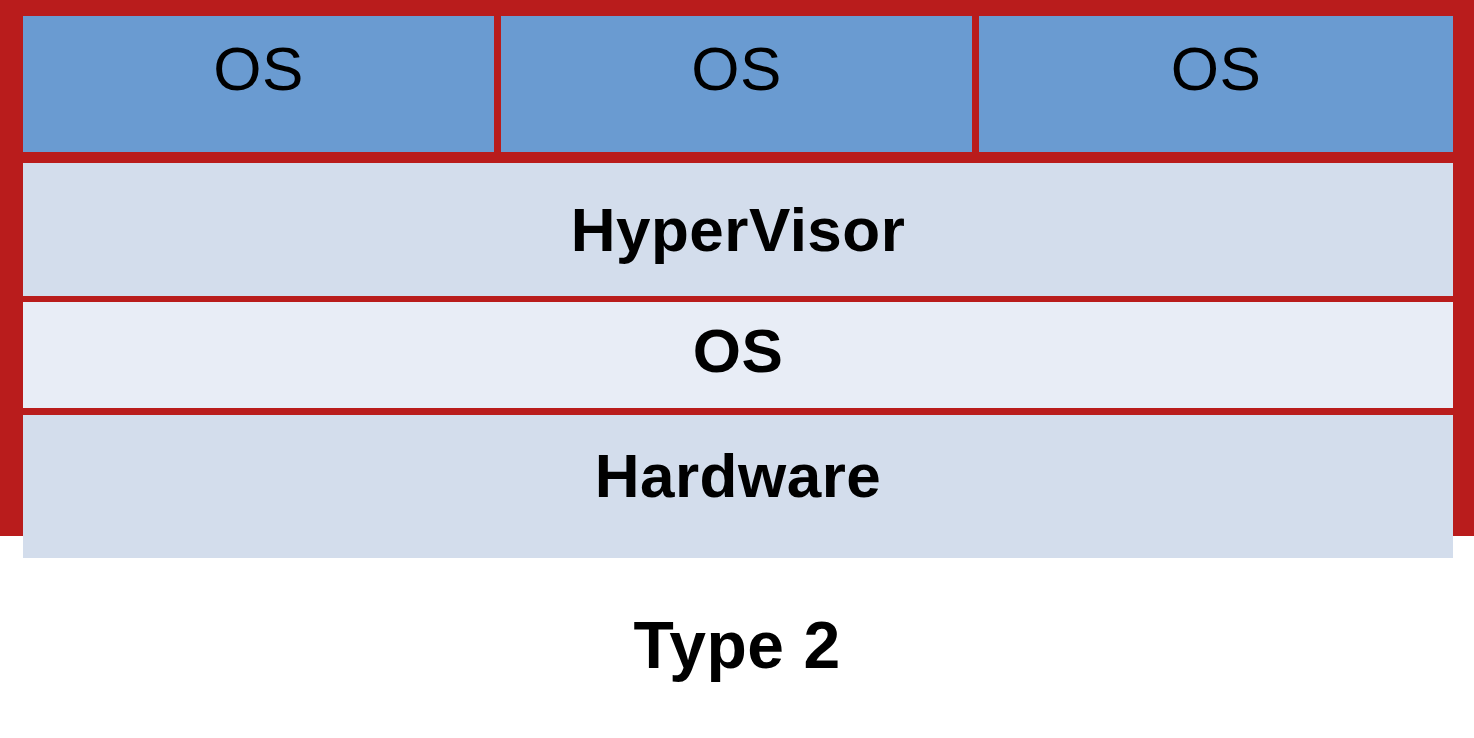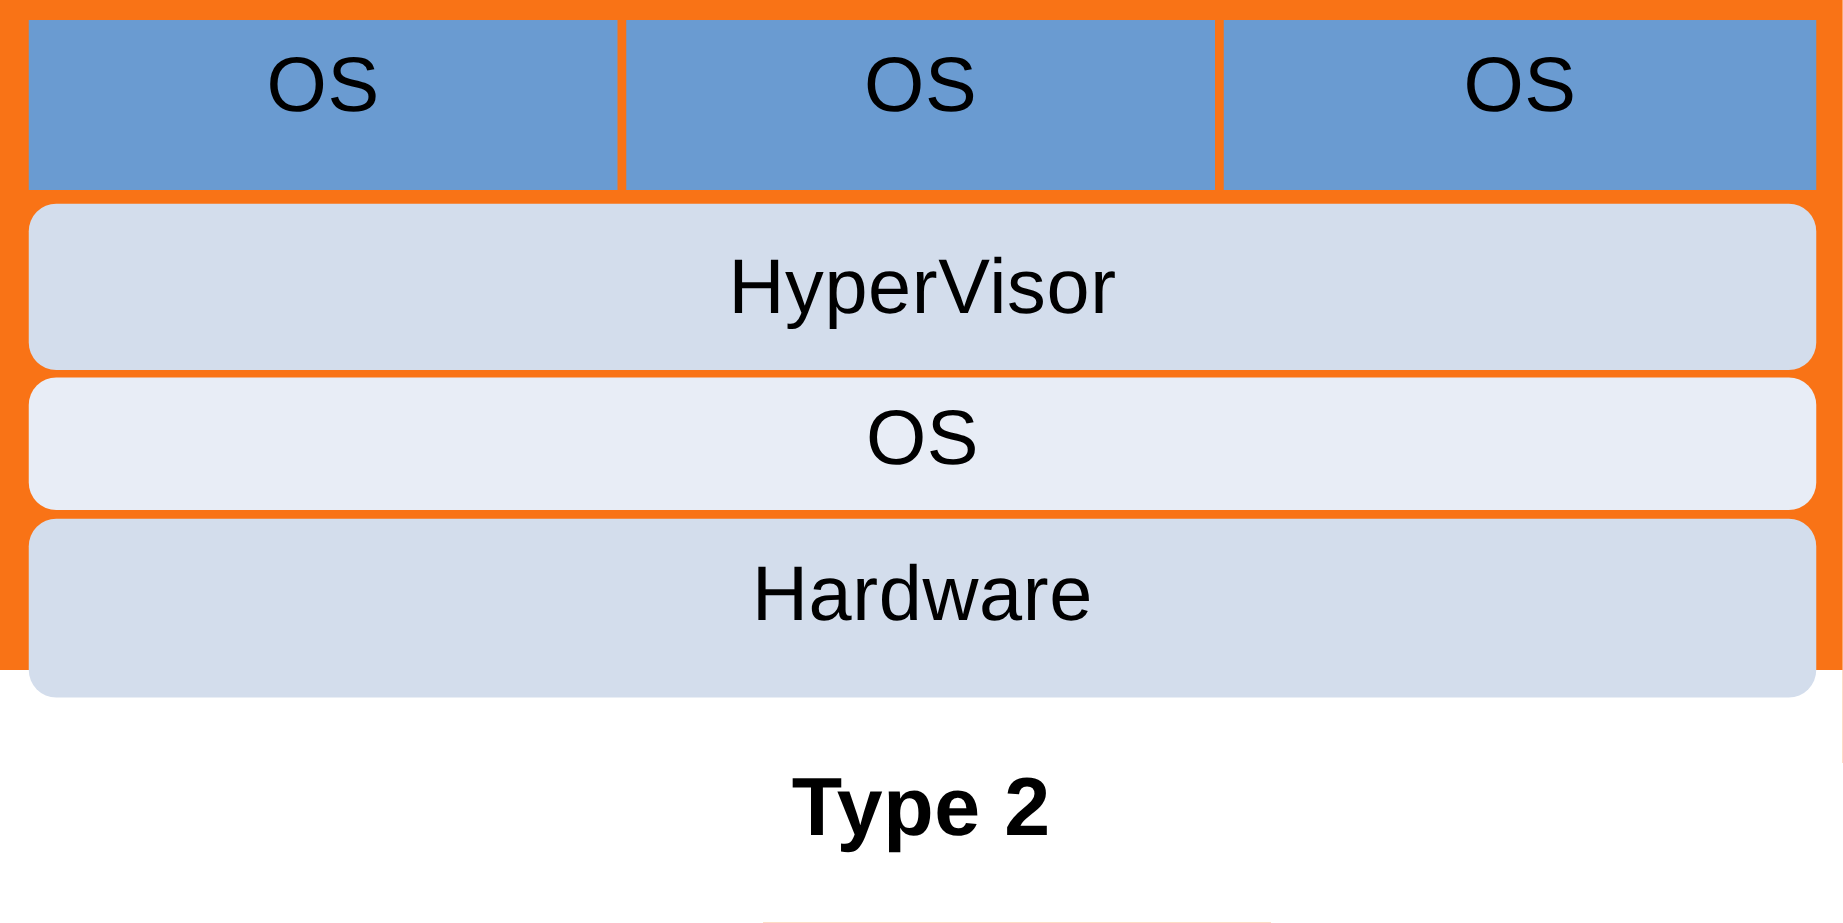--- a/index.html
+++ b/index.html
@@ -11,21 +11,21 @@
     width: 1474px;
     height: 738px;
     font-family: "Liberation Sans", "DejaVu Sans", sans-serif;
     overflow: hidden;
   }
 
   #diagram-canvas {
     position: relative;
     width: 1474px;
     height: 536px;
-    background: #f97316;
+    background: #b91c1c;
   }
 
   
   .guest-os-row {
     position: absolute;
     left: 23px;
     top: 16px;
     width: 1430px;
     height: 136px;
     display: flex;
@@ -51,25 +51,24 @@
   
   .stack-layer {
     position: absolute;
     left: 23px;
     width: 1430px;
     display: flex;
     align-items: center;
     justify-content: center;
     color: #000000;
     font-size: 62px;
-    font-weight: 400;
+    font-weight: 700;
     line-height: 1;
     letter-spacing: 0.5px;
     box-sizing: border-box;
-    border-radius: 22px;
   }
   .layer-hypervisor {
     top: 163px;
     height: 133px;
     background: #D3DDEC;
   }
   .layer-host-os {
     top: 302px;
     height: 106px;
     background: #E8EDF6;

